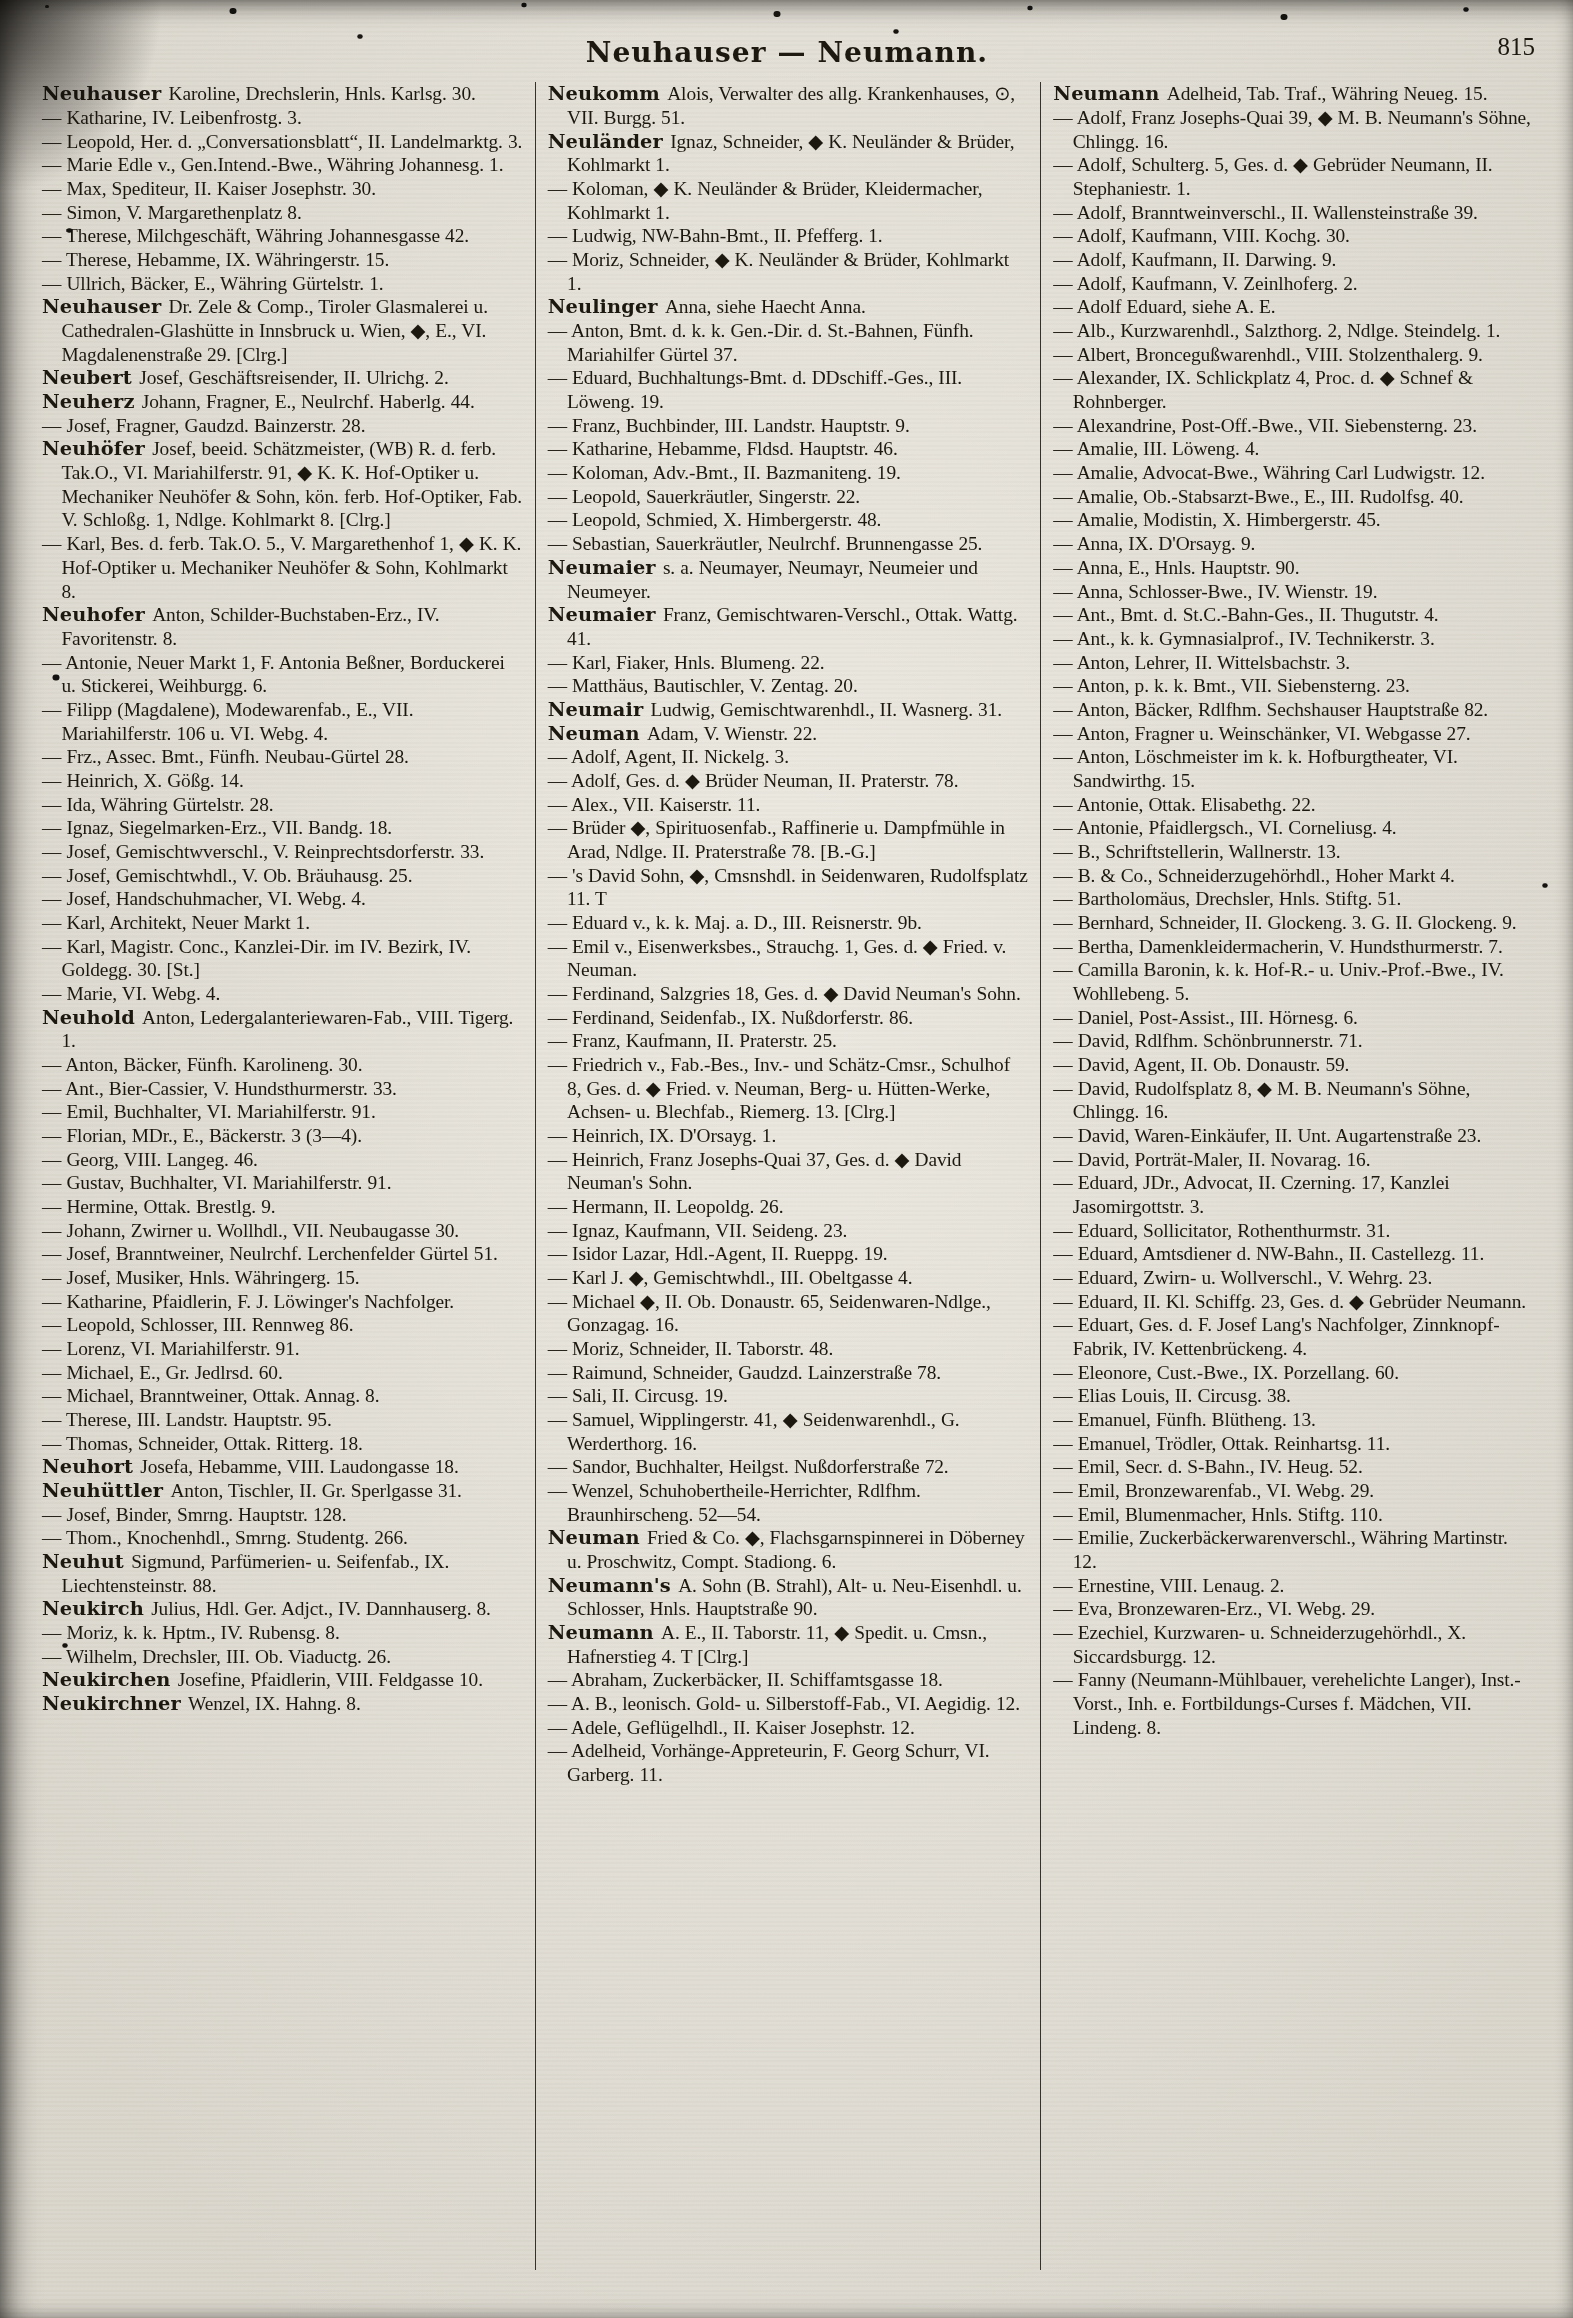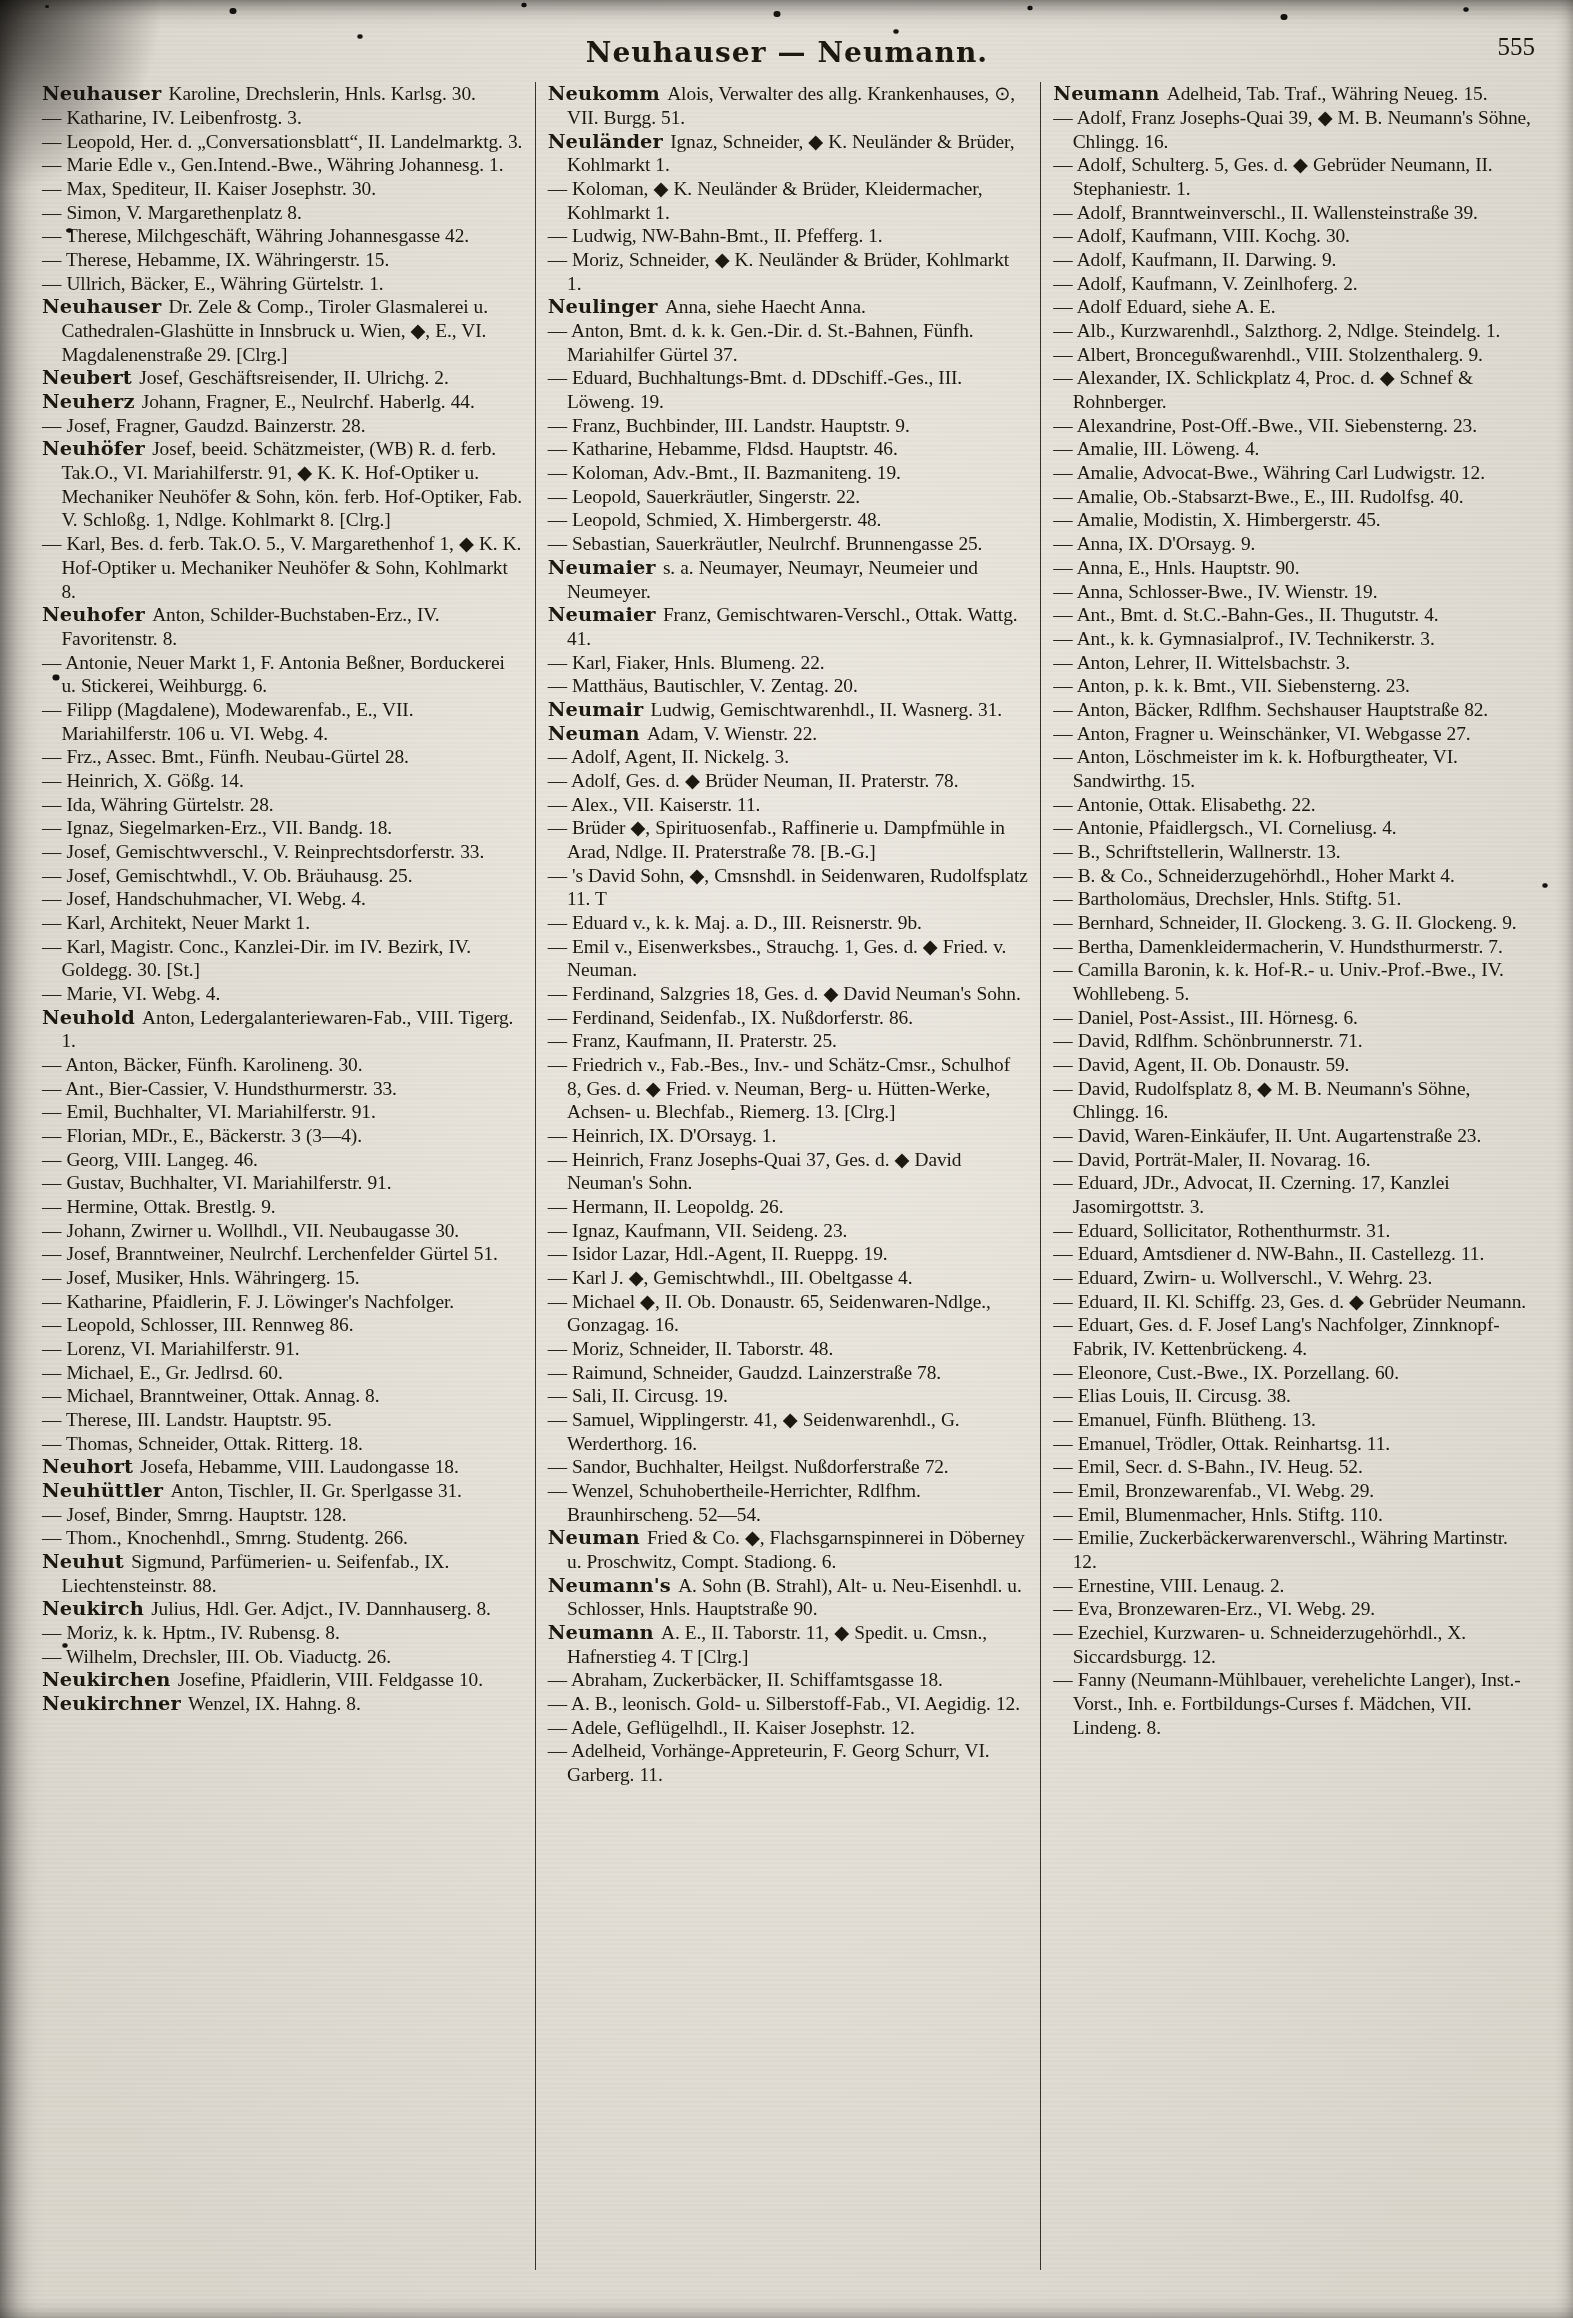--- a/index.html
+++ b/index.html
@@ -54,21 +54,21 @@
 </style>
 </head>
 <body>
 
 <div class="page">
   <div class="edge-smudge"></div>
   <div class="specks"></div>
 
   <div class="head">
     <div class="title">Neuhauser — Neumann.</div>
-    <div class="pageno">555</div>
+    <div class="pageno">815</div>
   </div>
 
   <div class="cols">
     <div class="col">
         <p class="entry"><b class="lead">Neuhauser </b><span>Karoline, Drechslerin, Hnls. Karlsg. 30.</span></p>
         <p class="entry"><span>— Katharine, IV. Leibenfrostg. 3.</span></p>
         <p class="entry"><span>— Leopold, Her. d. „Conversationsblatt“, II. Landelmarktg. 3.</span></p>
         <p class="entry"><span>— Marie Edle v., Gen.Intend.-Bwe., Währing Johannesg. 1.</span></p>
         <p class="entry"><span>— Max, Spediteur, II. Kaiser Josephstr. 30.</span></p>
         <p class="entry"><span>— Simon, V. Margarethenplatz 8.</span></p>

